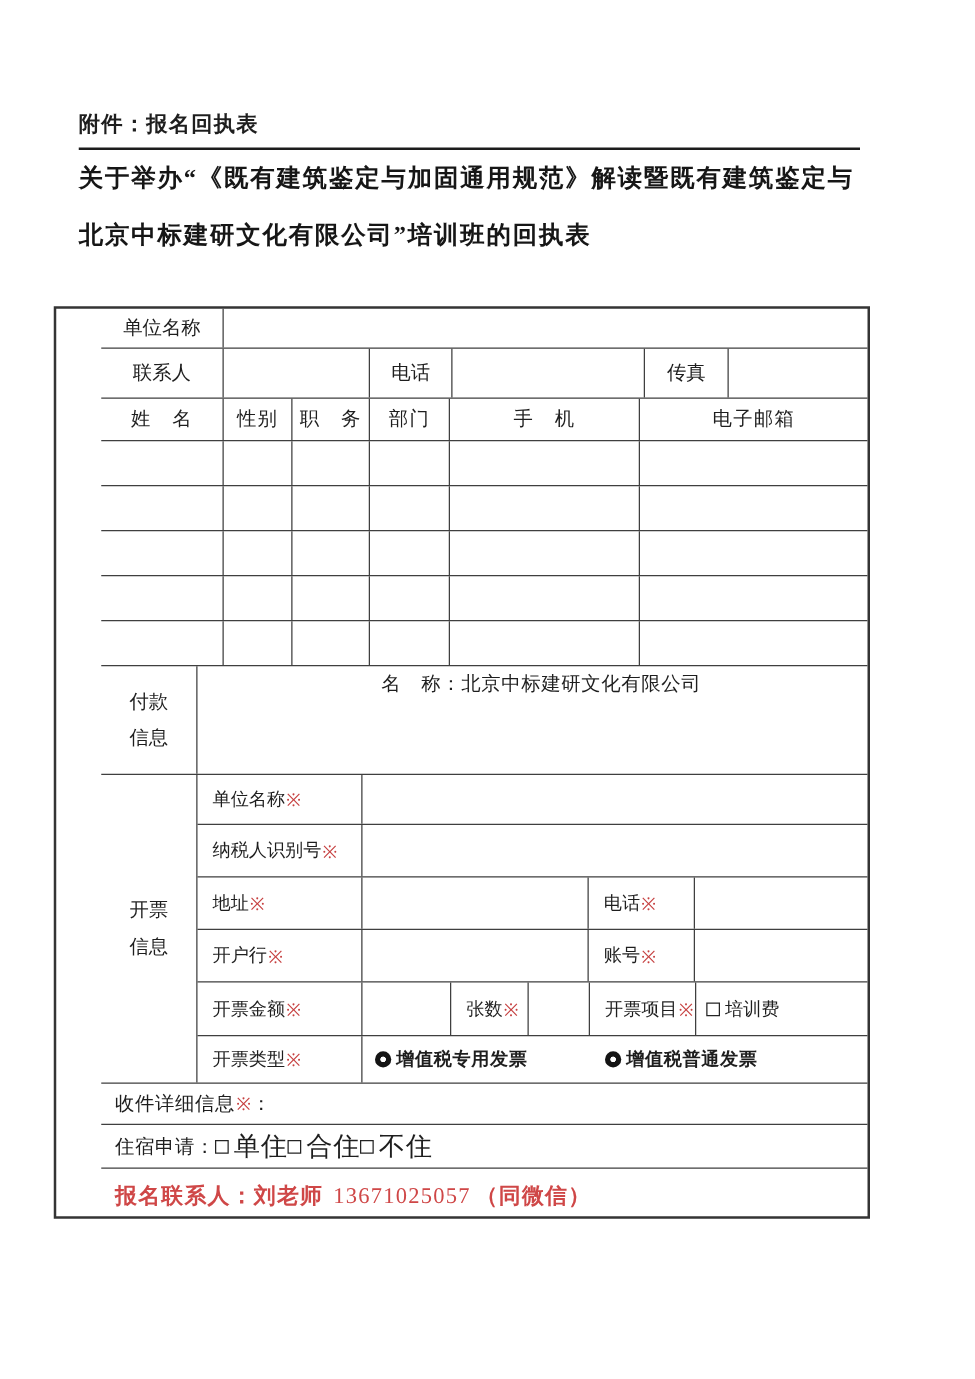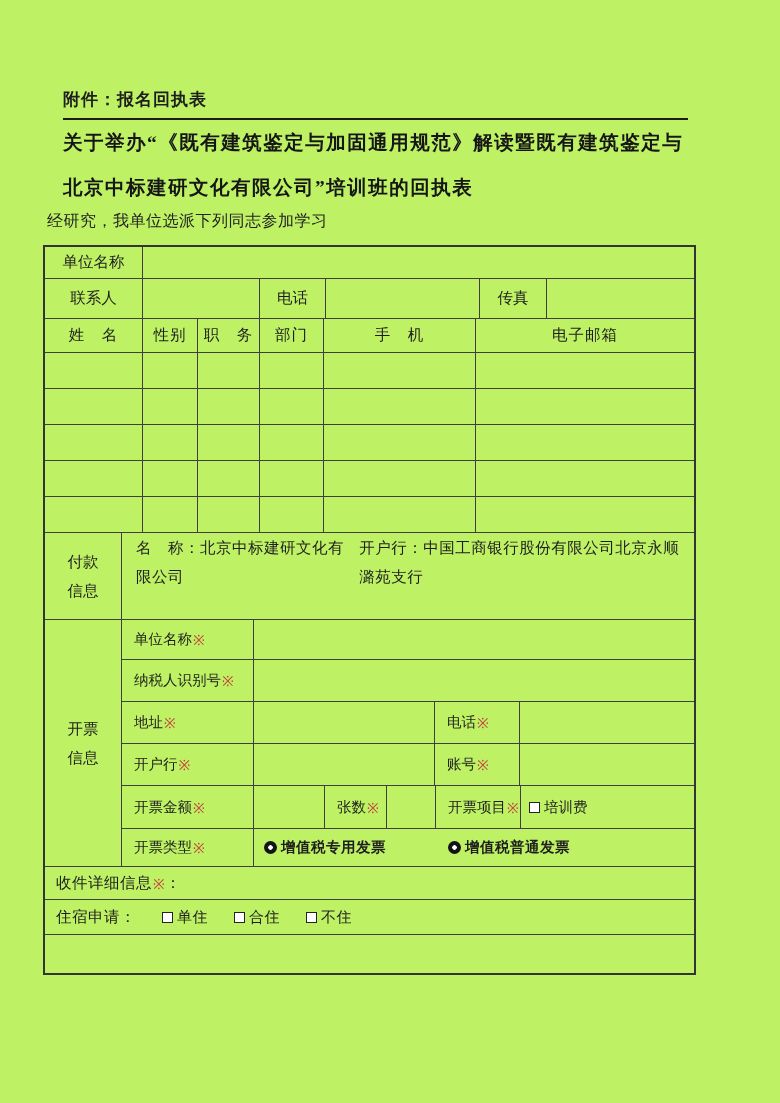--- a/index.html
+++ b/index.html
@@ -5,21 +5,21 @@
   :root{
     --ink:#1e1e1e;
     --ln:#3f3f3f;
     --red:#cf4747;
     --mark:#c64040;
   }
   *{box-sizing:border-box;margin:0;padding:0}
   html,body{background:#e8e8e8}
   .page{
     position:relative;width:780px;height:1103px;margin:0 auto;
-    background:#bef264;color:var(--ink);
+    background:#ffffff;color:var(--ink);
     font-family:"Liberation Serif", serif;
     overflow:hidden;
   }
   
   .attach{
     position:absolute;left:63px;top:88px;width:625px;
     font-family:"Liberation Sans", sans-serif;
     font-weight:bold;font-size:17px;letter-spacing:1px;
     padding-bottom:7px;border-bottom:2.5px solid #1c1c1c;
   }
@@ -31,20 +31,21 @@
   .title-l2{top:174px}
   .intro{
     position:absolute;left:47px;top:211px;
     font-family:"Liberation Sans", sans-serif;
     font-size:16px;letter-spacing:0.5px;color:#222;
   }
   
   .tbl{
     position:absolute;left:43px;top:245px;width:653px;height:730px;
     border:2px solid #343434;
+    padding-left:36px;
   }
   .r{display:flex;border-bottom:1px solid var(--ln);align-items:stretch}
   .c{border-right:1px solid var(--ln);display:flex;align-items:center;font-size:15.5px}
   .c:last-child{border-right:none}
   .center{justify-content:center;text-align:center}
   .fill{flex:1}
   
   .rh32{height:32px}.rh40{height:40px}.rh34{height:34px}.rh36{height:36px}
   .rh87{height:87px}.rh247{height:247px}.rh33{height:33px}.rh35{height:35px}
   .rh42{height:42px;border-bottom:none}
@@ -73,36 +74,35 @@
       background:radial-gradient(circle,#ffffff 0 2px,#141414 2.5px);
       margin-right:4px;vertical-align:-2px;flex:none}
   .opt{display:inline-flex;align-items:center}
   .type-opts{font-family:"Liberation Sans", sans-serif;font-weight:bold;font-size:15px;
       padding-left:10px;letter-spacing:0.5px}
   .type-opts .opt+.opt{margin-left:62px}
   .item-opts{font-size:13.5px;padding-left:8px}
   .item-opts .opt+.opt{margin-left:14px}
   
   .foot{font-size:15.5px;padding-left:11px;letter-spacing:0.5px}
-  .lodge .opt{margin-left:26px;font-size:15px}
+  .lodge .opt{font-size:21px}
   .contact-row{border-bottom:none;font-family:"Liberation Sans", sans-serif;
       padding-left:11px;color:var(--red)}
   .contact-bold{font-weight:bold;font-size:17.5px;letter-spacing:1px}
   .contact-phone{font-family:"Liberation Serif", serif;font-size:18px;
       margin:0 4px 0 8px;letter-spacing:1px}
 </style>
 </head>
 <body>
 
 <div class="page">
 
   <div class="attach">附件：报名回执表</div>
   <div class="title-l1">关于举办“《既有建筑鉴定与加固通用规范》解读暨既有建筑鉴定与</div>
   <div class="title-l2">北京中标建研文化有限公司”培训班的回执表</div>
-  <div class="intro">经研究，我单位选派下列同志参加学习</div>
 
   <div class="tbl">
 
     <div class="r rh32">
       <div class="c w98 center">单位名称</div>
       <div class="c fill"></div>
     </div>
 
     <div class="r rh40">
       <div class="c w98 center">联系人</div>
@@ -163,21 +163,20 @@
         <div class="c fill"></div>
     </div>
 
     <div class="r rh87">
       <div class="c w77 vlabel">
         <span>付款</span>
         <span>信息</span>
       </div>
       <div class="pay-content">
         <span>名　称：北京中标建研文化有限公司</span>
-        <span>开户行：中国工商银行股份有限公司北京永顺潞苑支行</span>
       </div>
     </div>
 
     <div class="r rh247">
       <div class="c w77 vlabel">
         <span>开票</span>
         <span>信息</span>
       </div>
       <div class="inv-col">
 
@@ -285,15 +284,20 @@
             <span class="cb"></span>
             <span>合住</span>
           </span>
         <span class="opt">
             <span class="cb"></span>
             <span>不住</span>
           </span>
       </div>
     </div>
 
+    <div class="r rh42 c contact-row">
+      <span class="contact-bold">报名联系人：刘老师</span>
+      <span class="contact-phone">13671025057</span>
+      <span class="contact-bold">（同微信）</span>
+    </div>
 
   </div>
 </div>
 
 </body></html>

